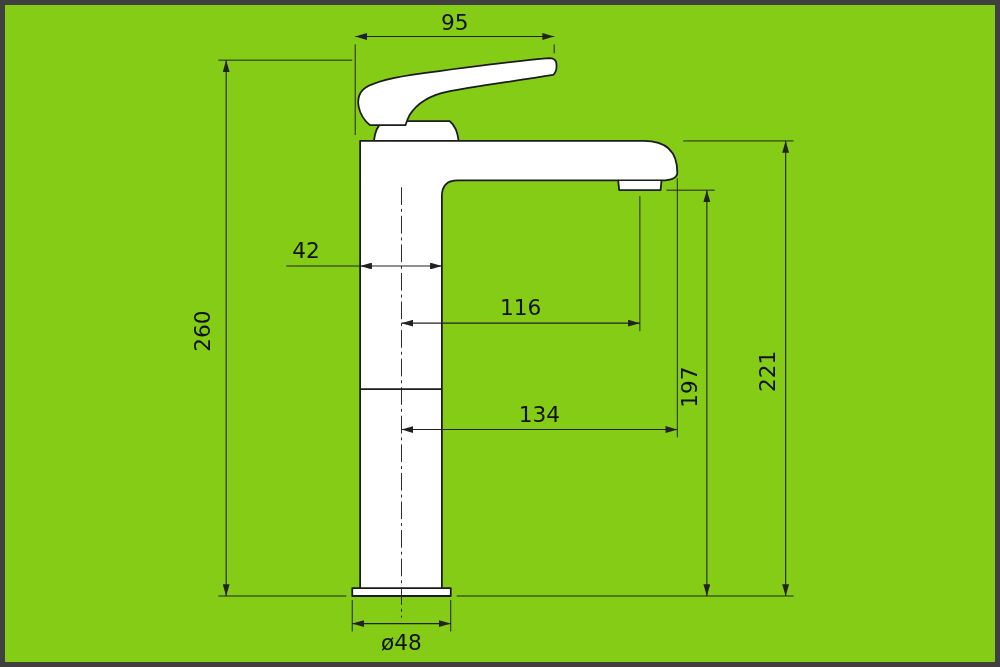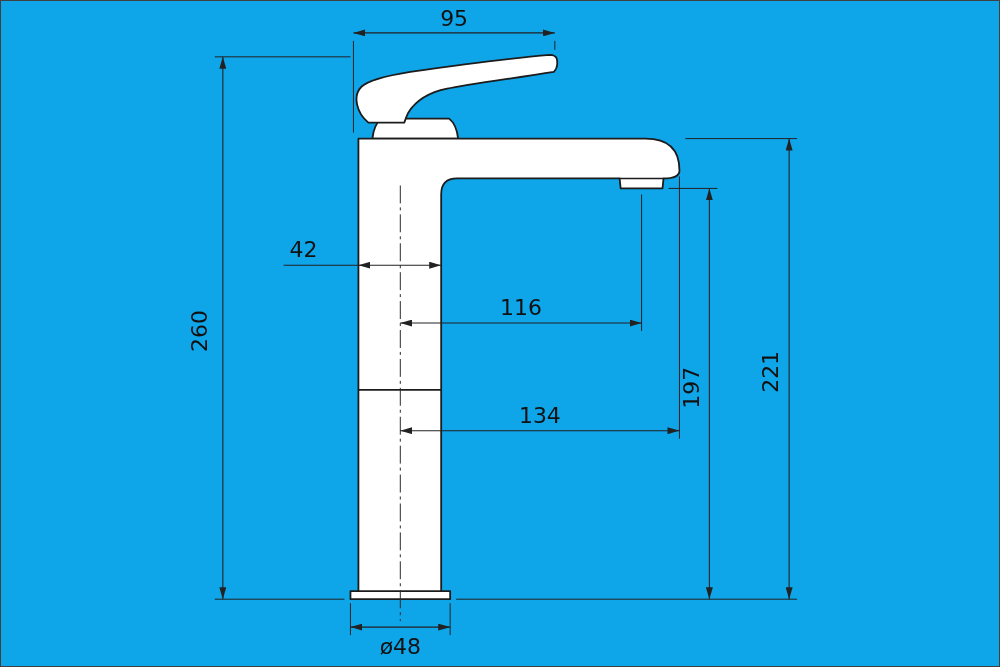--- a/index.html
+++ b/index.html
@@ -6,22 +6,22 @@
     margin: 0;
     padding: 0;
     background: #ffffff;
     font-family: "DejaVu Sans", "Liberation Sans", sans-serif;
   }
   .frame {
     position: relative;
     width: 1000px;
     height: 667px;
     box-sizing: border-box;
-    border: 1px solid #404040;
-    background: #0ea5e9;
+    border: 5px solid #404040;
+    background: #84cc16;
     overflow: hidden;
   }
   svg { display: block; width: 100%; height: 100%; }
   .outline { fill: #ffffff; stroke: #1c1c1c; stroke-width: 1.8; stroke-linejoin: round; }
   .thinline { fill: none; stroke: #1c1c1c; stroke-width: 1.6; }
   .dim     { fill: none; stroke: #222222; stroke-width: 1.1; }
   .ext     { fill: none; stroke: #222222; stroke-width: 1; }
   .cline   { fill: none; stroke: #2a2a2a; stroke-width: 1; stroke-dasharray: 18 4 3 4; }
   .dimtext { fill: #111111; font-size: 22px; font-family: "DejaVu Sans", "Liberation Sans", sans-serif; }
 </style>

